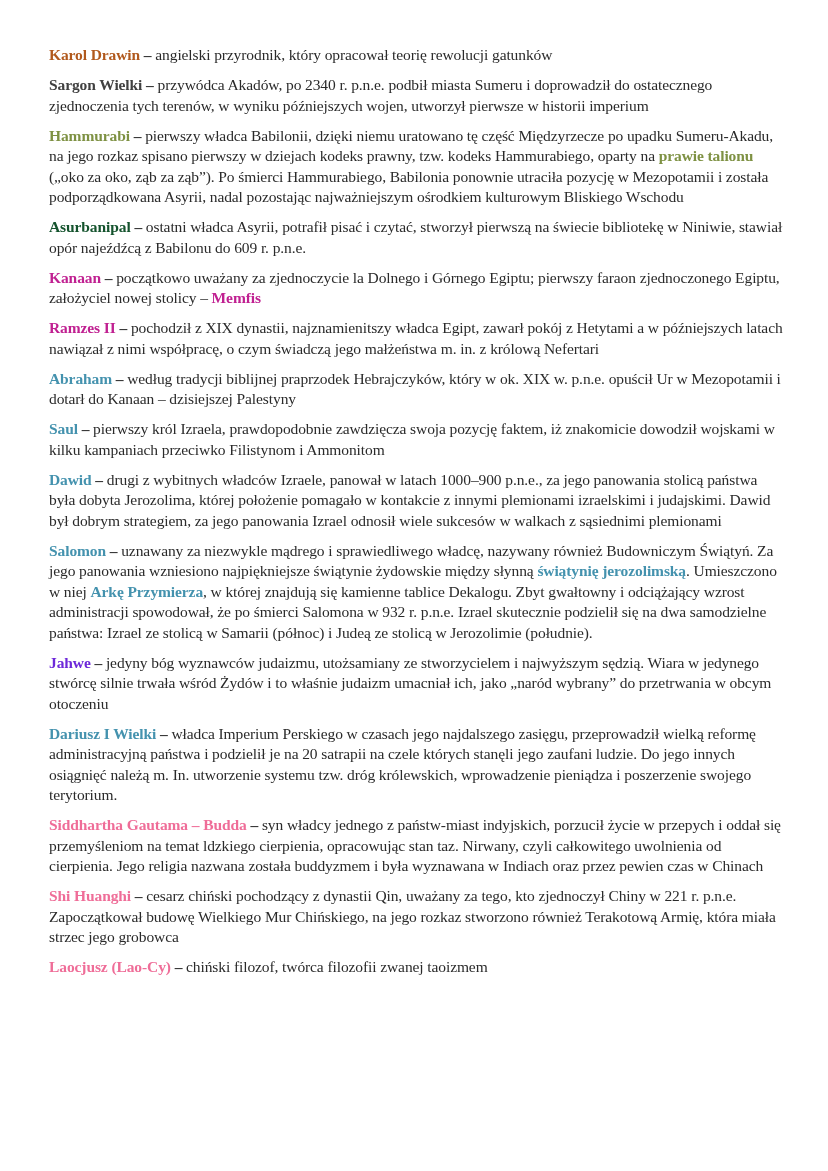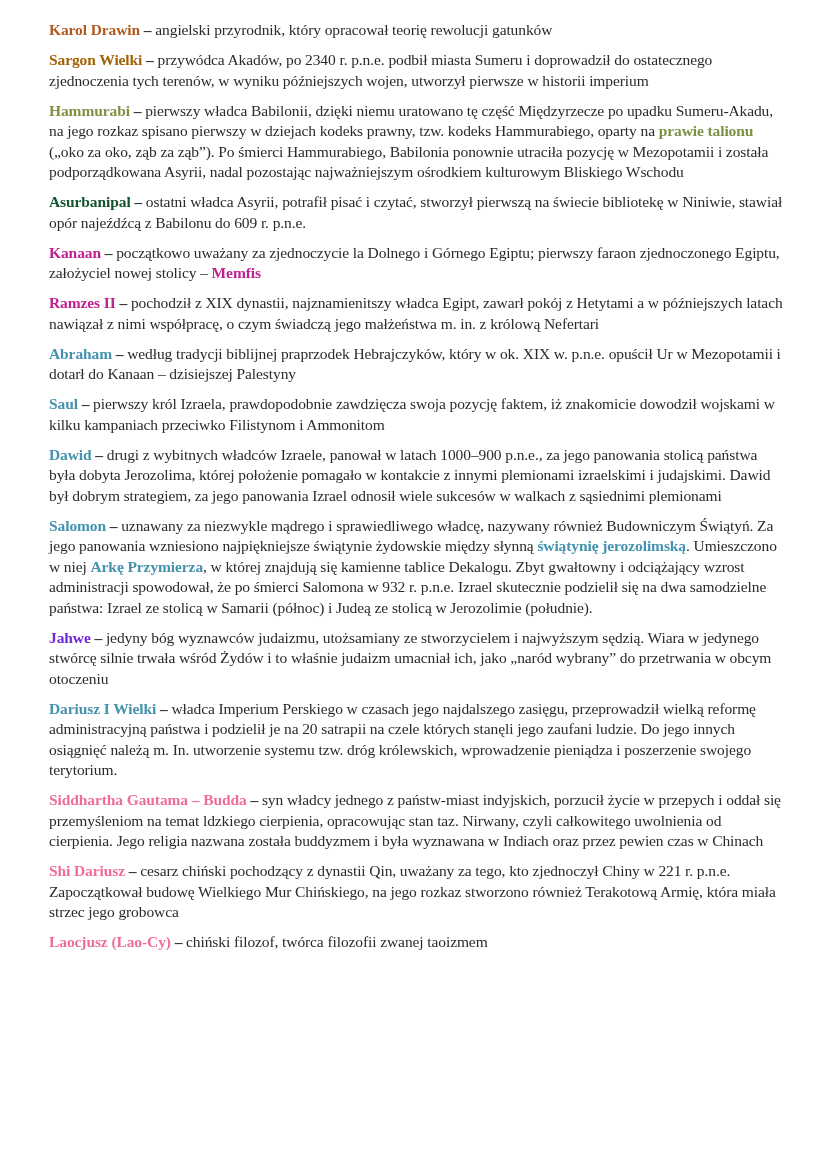--- a/index.html
+++ b/index.html
@@ -5,21 +5,21 @@
   html, body { margin: 0; padding: 0; }
   body {
     width: 828px;
     height: 1171px;
     background: #ffffff;
     font-family: "Liberation Serif", "DejaVu Serif", serif;
     color: #2a2a2a;
     overflow: hidden;
   }
   .page {
-    padding: 20px 42px 0 49px;
+    padding: 45px 42px 0 49px;
     box-sizing: border-box;
     width: 828px;
   }
   .entry {
     margin: 0 0 9.5px 0;
     font-size: 15.5px;
     line-height: 20.5px;
     max-width: 738px;
     text-align: left;
     letter-spacing: -0.1px;
@@ -27,28 +27,28 @@
   .term { font-weight: bold; }
   .dash { font-weight: bold; color: #2a2a2a; }
   .hl   { font-weight: bold; }
 </style>
 </head>
 <body>
 
 <div class="page">
   <div>
       <p class="entry"><span class="term" style="color: rgb(177, 89, 29);">Karol Drawin</span><span class="dash"> – </span><span>angielski przyrodnik, który opracował teorię rewolucji gatunków</span></p>
-      <p class="entry"><span class="term" style="color: #a16207; margin-top: 24px;">Sargon Wielki</span><span class="dash"> – </span><span>przywódca Akadów, po 2340 r. p.n.e. podbił miasta Sumeru i doprowadził do ostatecznego zjednoczenia tych terenów, w wyniku późniejszych wojen, utworzył pierwsze w historii imperium</span></p>
+      <p class="entry"><span class="term" style="color: #404040; margin-top: 24px;">Sargon Wielki</span><span class="dash"> – </span><span>przywódca Akadów, po 2340 r. p.n.e. podbił miasta Sumeru i doprowadził do ostatecznego zjednoczenia tych terenów, w wyniku późniejszych wojen, utworzył pierwsze w historii imperium</span></p>
       <p class="entry"><span class="term" style="color: rgb(126, 145, 67);">Hammurabi</span><span class="dash"> – </span><span>pierwszy władca Babilonii, dzięki niemu uratowano tę część Międzyrzecze po upadku Sumeru-Akadu, na jego rozkaz spisano pierwszy w dziejach kodeks prawny, tzw. kodeks Hammurabiego, oparty na </span><span class="hl" style="color: rgb(126, 145, 67);">prawie talionu</span><span> („oko za oko, ząb za ząb”). Po śmierci Hammurabiego, Babilonia ponownie utraciła pozycję w Mezopotamii i została podporządkowana Asyrii, nadal pozostając najważniejszym ośrodkiem kulturowym Bliskiego Wschodu</span></p>
       <p class="entry"><span class="term" style="color: #14532d; font-family: Liberation Serif, serif;">Asurbanipal</span><span class="dash"> – </span><span>ostatni władca Asyrii, potrafił pisać i czytać, stworzył pierwszą na świecie bibliotekę w Niniwie, stawiał opór najeźdźcą z Babilonu do 609 r. p.n.e.</span></p>
       <p class="entry"><span class="term" style="color: rgb(192, 32, 145);">Kanaan</span><span class="dash"> – </span><span>początkowo uważany za zjednoczycie la Dolnego i Górnego Egiptu; pierwszy faraon zjednoczonego Egiptu, założyciel nowej stolicy – </span><span class="hl" style="color: rgb(192, 32, 145);">Memfis</span></p>
       <p class="entry"><span class="term" style="color: rgb(192, 32, 145);">Ramzes II</span><span class="dash"> – </span><span>pochodził z XIX dynastii, najznamienitszy władca Egipt, zawarł pokój z Hetytami a w późniejszych latach nawiązał z nimi współpracę, o czym świadczą jego małżeństwa m. in. z królową Nefertari</span></p>
       <p class="entry"><span class="term" style="color: rgb(68, 146, 174);">Abraham</span><span class="dash"> – </span><span>według tradycji biblijnej praprzodek Hebrajczyków, który w ok. XIX w. p.n.e. opuścił Ur w Mezopotamii i dotarł do Kanaan – dzisiejszej Palestyny</span></p>
       <p class="entry"><span class="term" style="color: rgb(68, 146, 174);">Saul</span><span class="dash"> – </span><span>pierwszy król Izraela, prawdopodobnie zawdzięcza swoja pozycję faktem, iż znakomicie dowodził wojskami w kilku kampaniach przeciwko Filistynom i Ammonitom</span></p>
       <p class="entry"><span class="term" style="color: rgb(68, 146, 174);">Dawid</span><span class="dash"> – </span><span>drugi z wybitnych władców Izraele, panował w latach 1000–900 p.n.e., za jego panowania stolicą państwa była dobyta Jerozolima, której położenie pomagało w kontakcie z innymi plemionami izraelskimi i judajskimi. Dawid był dobrym strategiem, za jego panowania Izrael odnosił wiele sukcesów w walkach z sąsiednimi plemionami</span></p>
       <p class="entry"><span class="term" style="color: rgb(68, 146, 174);">Salomon</span><span class="dash"> – </span><span>uznawany za niezwykle mądrego i sprawiedliwego władcę, nazywany również Budowniczym Świątyń. Za jego panowania wzniesiono najpiękniejsze świątynie żydowskie między słynną </span><span class="hl" style="color: rgb(68, 146, 174);">świątynię jerozolimską</span><span>. Umieszczono w niej </span><span class="hl" style="color: rgb(68, 146, 174);">Arkę Przymierza</span><span>, w której znajdują się kamienne tablice Dekalogu. Zbyt gwałtowny i odciążający wzrost administracji spowodował, że po śmierci Salomona w 932 r. p.n.e. Izrael skutecznie podzielił się na dwa samodzielne państwa: Izrael ze stolicą w Samarii (północ) i Judeą ze stolicą w Jerozolimie (południe).</span></p>
       <p class="entry"><span class="term" style="color: #6d28d9;">Jahwe</span><span class="dash"> – </span><span>jedyny bóg wyznawców judaizmu, utożsamiany ze stworzycielem i najwyższym sędzią. Wiara w jedynego stwórcę silnie trwała wśród Żydów i to właśnie judaizm umacniał ich, jako „naród wybrany” do przetrwania w obcym otoczeniu</span></p>
       <p class="entry"><span class="term" style="color: rgb(68, 146, 174);">Dariusz I Wielki</span><span class="dash"> – </span><span>władca Imperium Perskiego w czasach jego najdalszego zasięgu, przeprowadził wielką reformę administracyjną państwa i podzielił je na 20 satrapii na czele których stanęli jego zaufani ludzie. Do jego innych osiągnięć należą m. In. utworzenie systemu tzw. dróg królewskich, wprowadzenie pieniądza i poszerzenie swojego terytorium.</span></p>
       <p class="entry"><span class="term" style="color: rgb(239, 109, 152);">Siddhartha Gautama – Budda</span><span class="dash"> – </span><span>syn władcy jednego z państw-miast indyjskich, porzucił życie w przepych i oddał się przemyśleniom na temat ldzkiego cierpienia, opracowując stan taz. Nirwany, czyli całkowitego uwolnienia od cierpienia. Jego religia nazwana została buddyzmem i była wyznawana w Indiach oraz przez pewien czas w Chinach</span></p>
-      <p class="entry"><span class="term" style="color: rgb(239, 109, 152);">Shi Dariusz</span><span class="dash"> – </span><span>cesarz chiński pochodzący z dynastii Qin, uważany za tego, kto zjednoczył Chiny w 221 r. p.n.e. Zapoczątkował budowę Wielkiego Mur Chińskiego, na jego rozkaz stworzono również Terakotową Armię, która miała strzec jego grobowca</span></p>
+      <p class="entry"><span class="term" style="color: rgb(239, 109, 152);">Shi Huanghi</span><span class="dash"> – </span><span>cesarz chiński pochodzący z dynastii Qin, uważany za tego, kto zjednoczył Chiny w 221 r. p.n.e. Zapoczątkował budowę Wielkiego Mur Chińskiego, na jego rozkaz stworzono również Terakotową Armię, która miała strzec jego grobowca</span></p>
       <p class="entry"><span class="term" style="color: rgb(239, 109, 152);">Laocjusz (Lao-Cy)</span><span class="dash"> – </span><span>chiński filozof, twórca filozofii zwanej taoizmem</span></p>
     </div>
 </div>
 
 </body></html>

